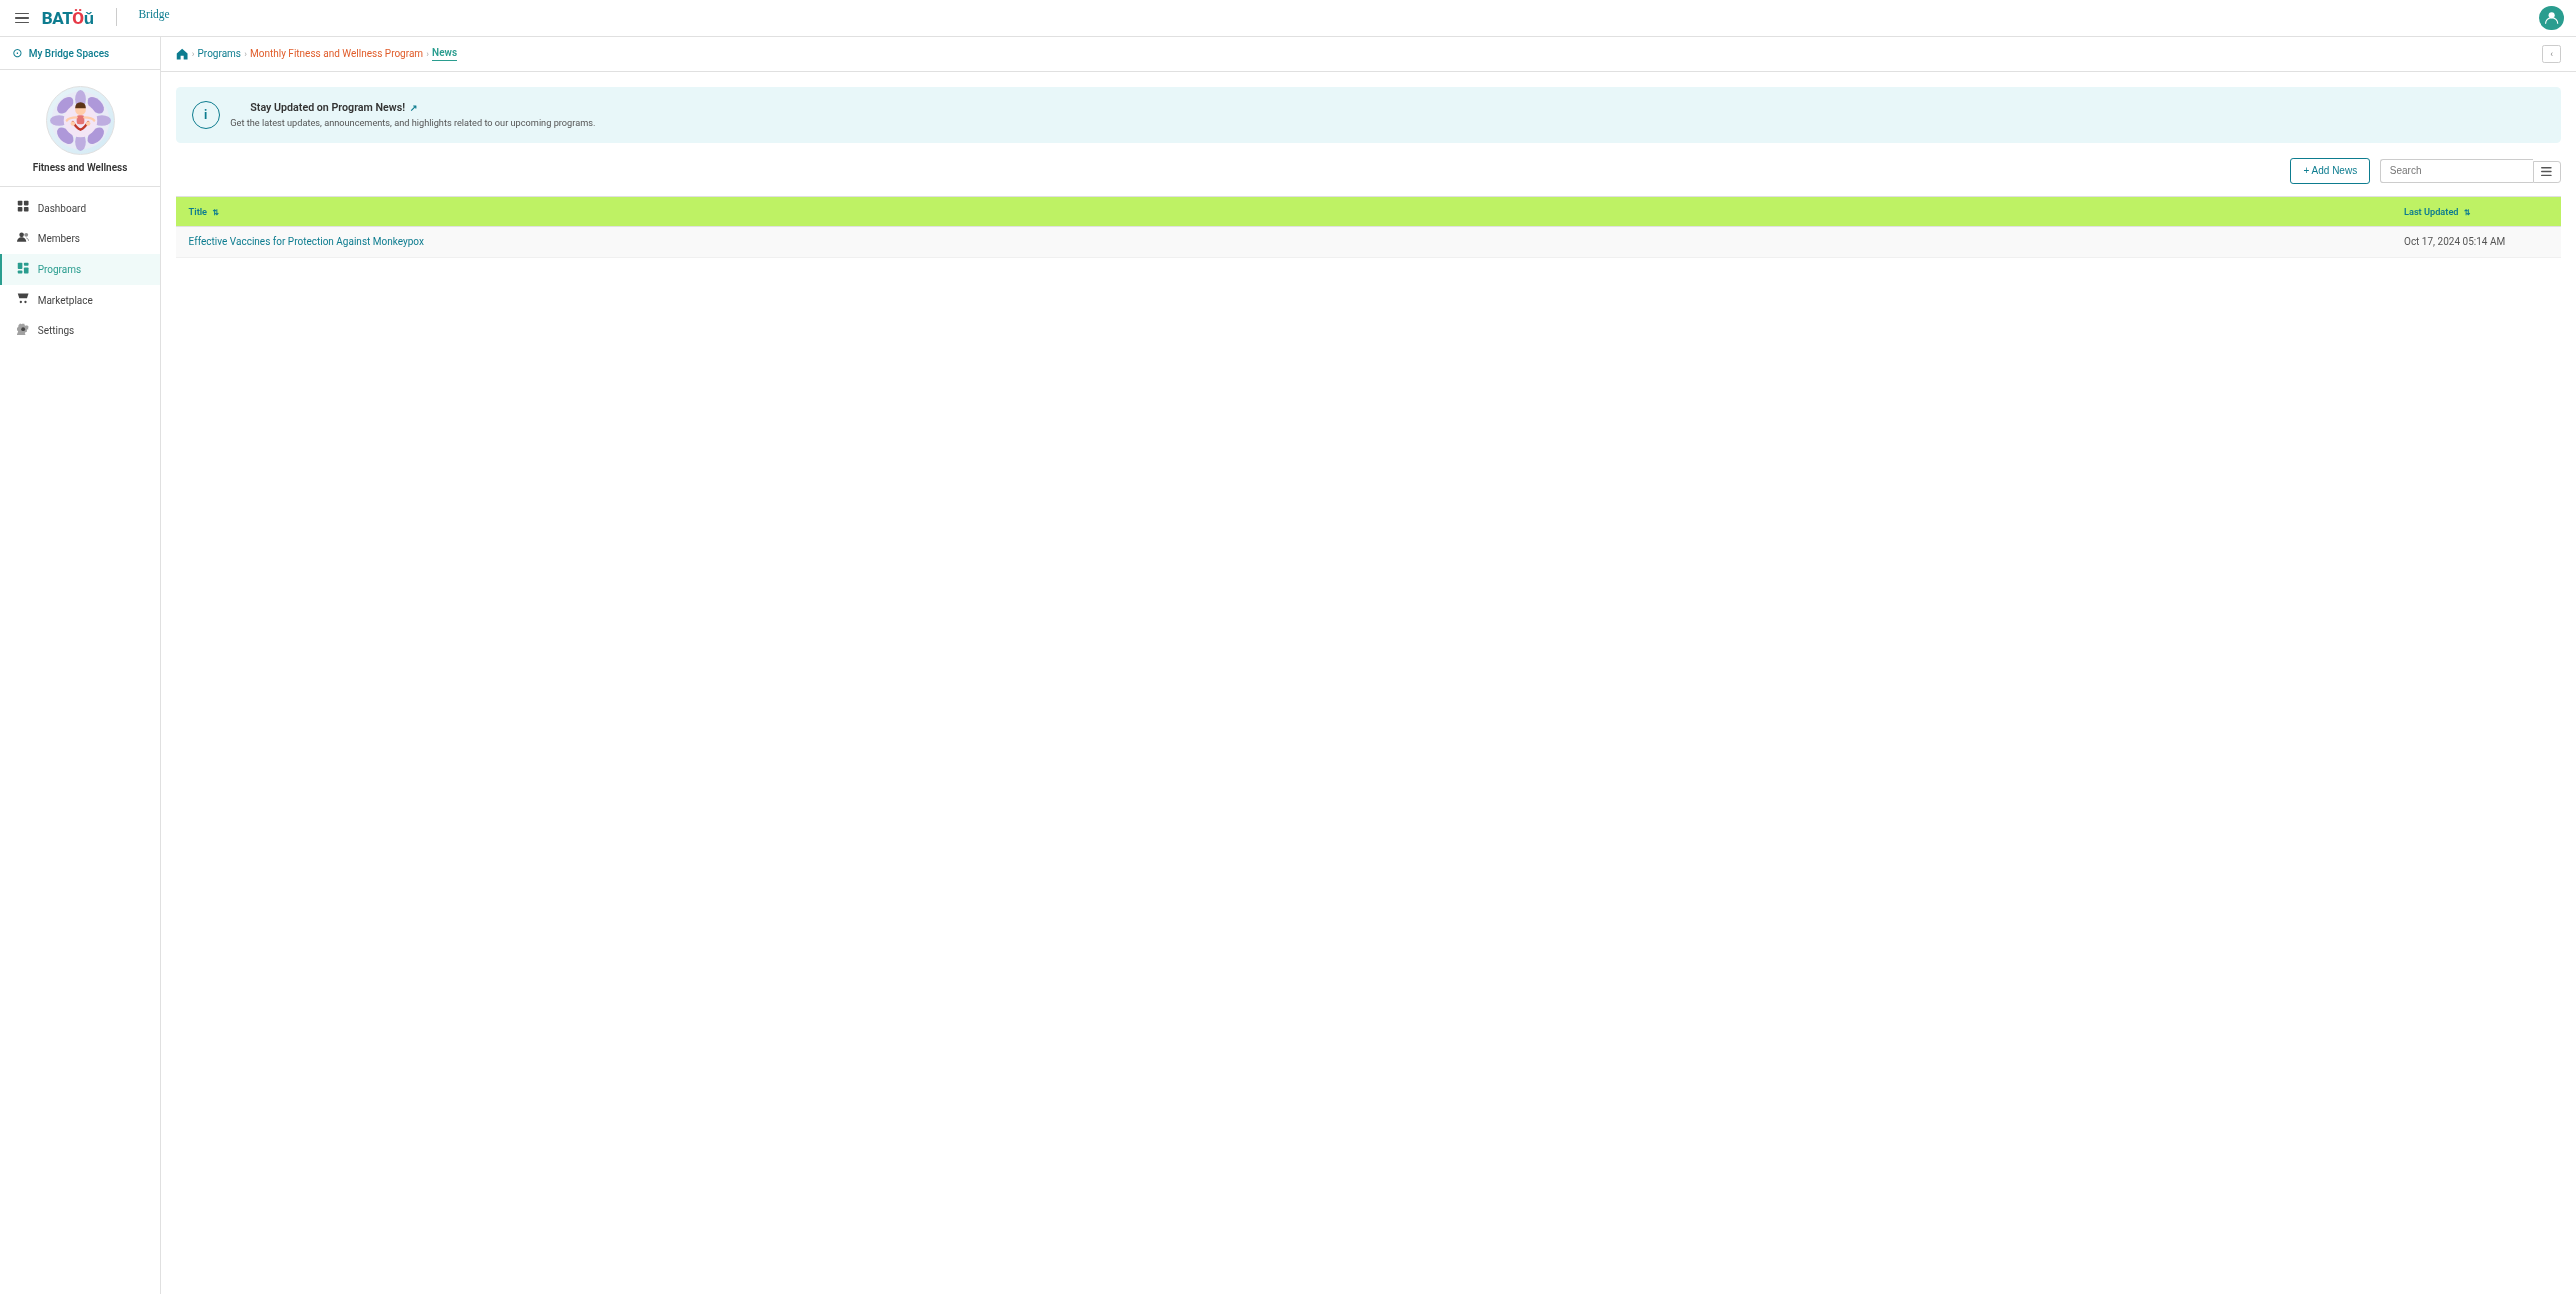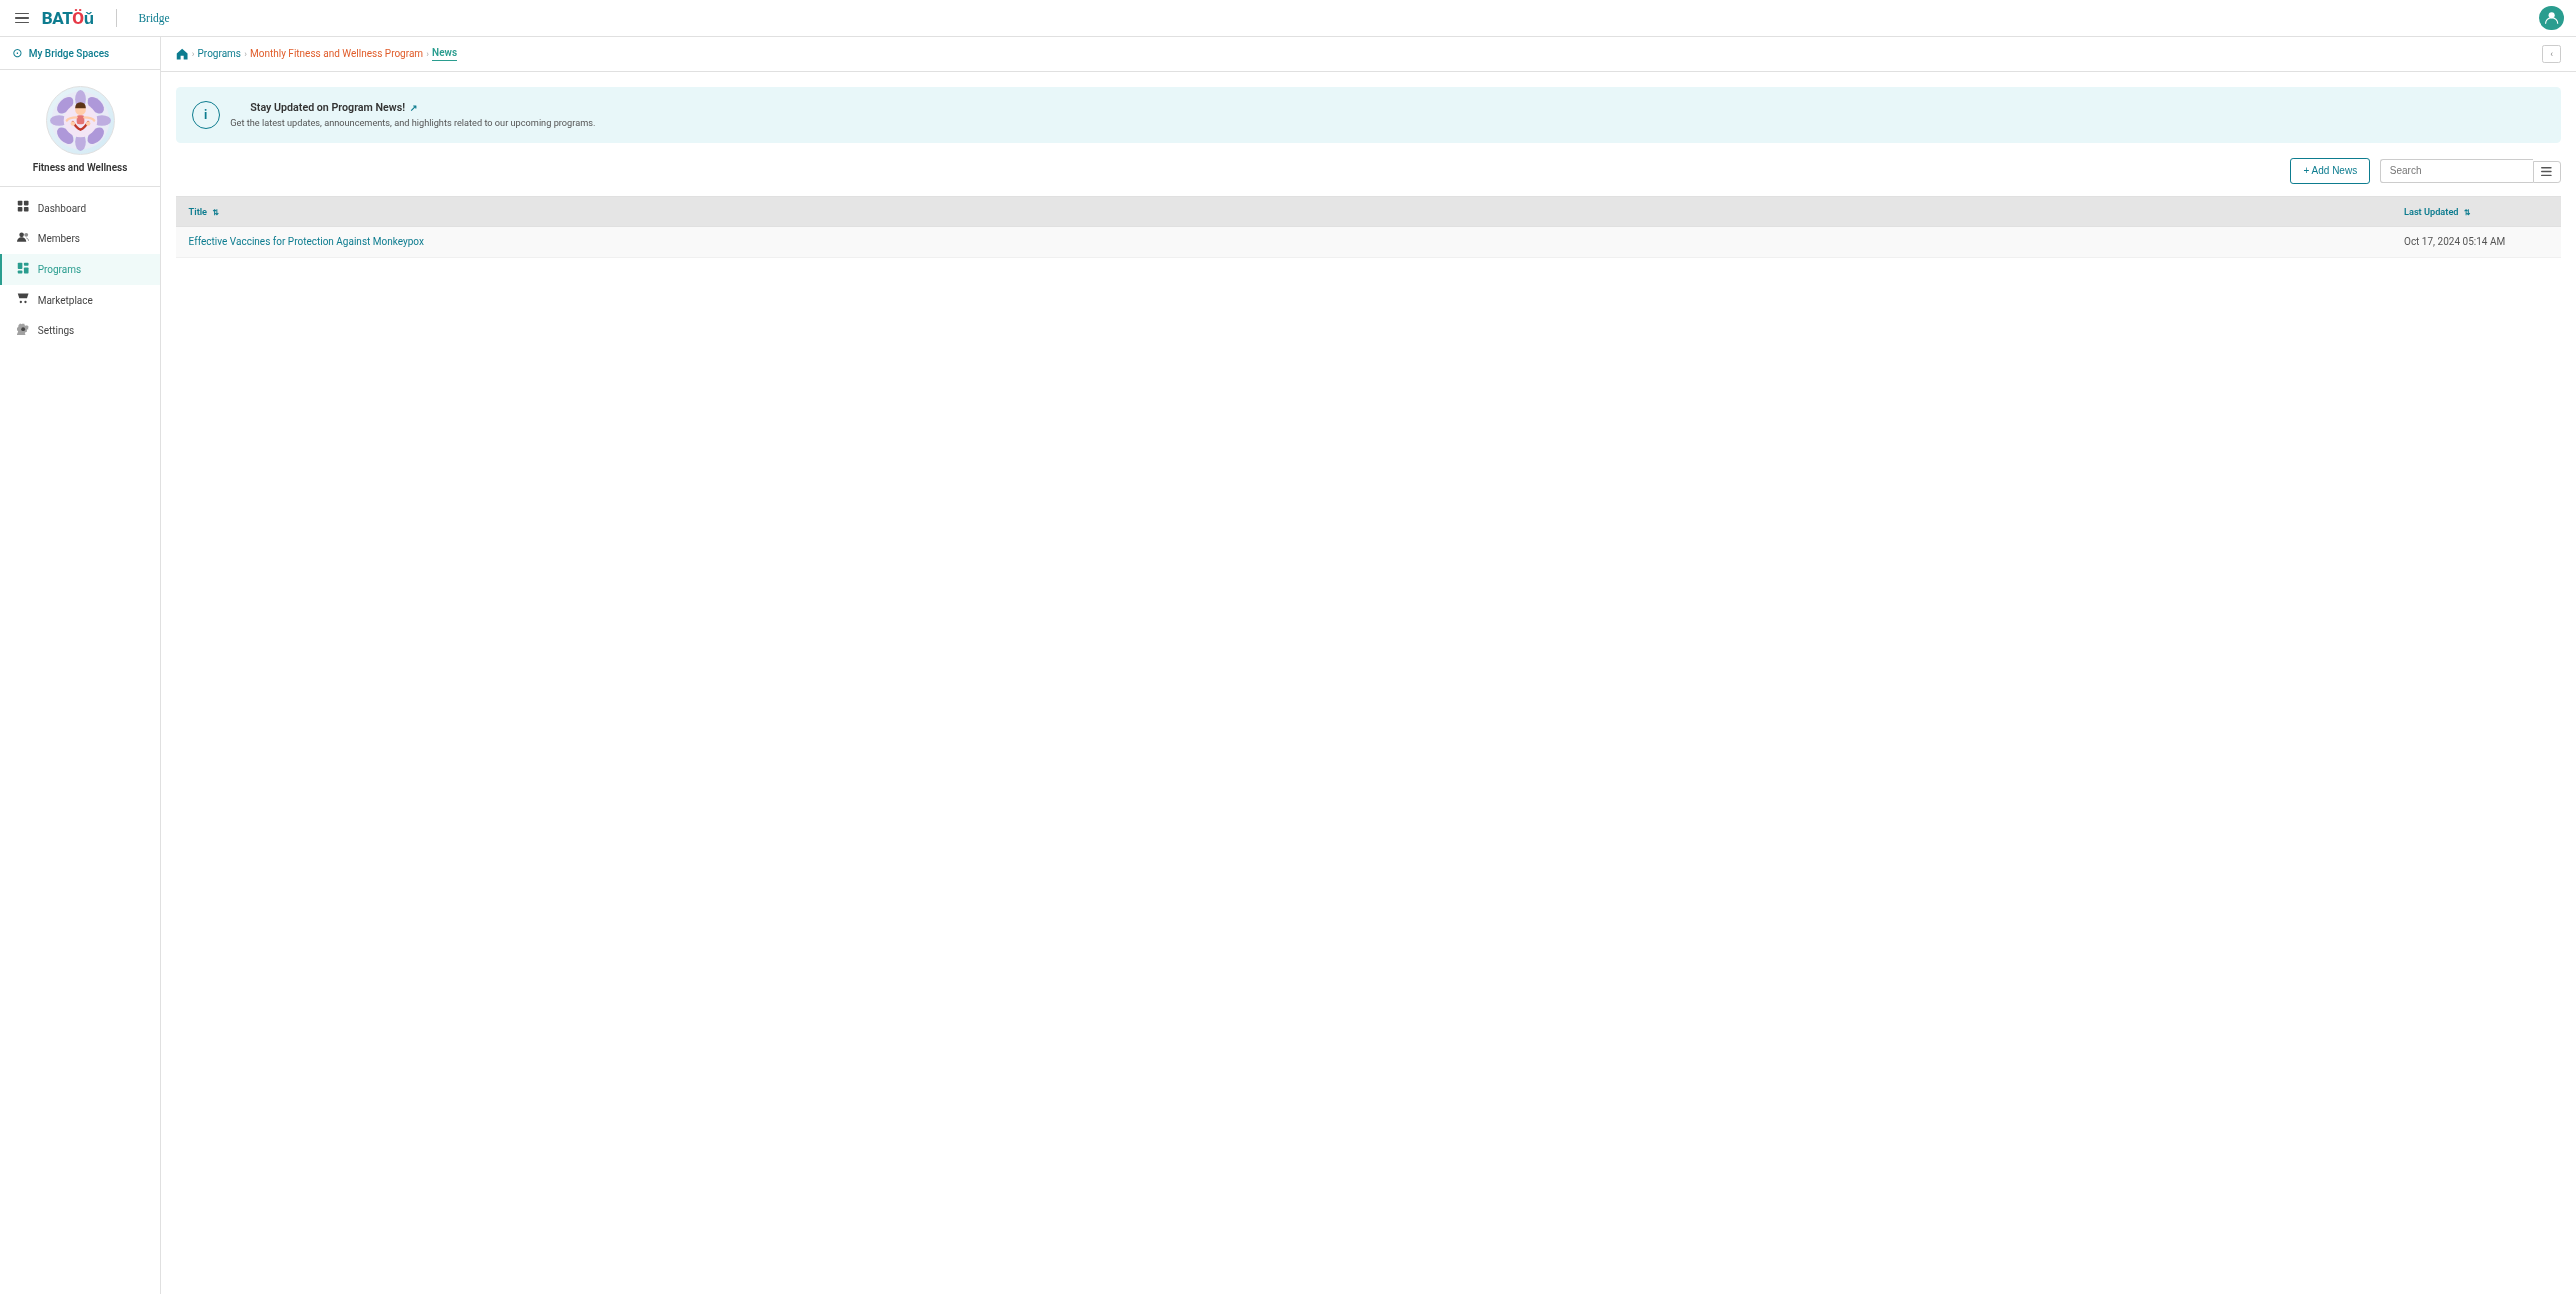--- a/index.html
+++ b/index.html
@@ -7,21 +7,21 @@
 
     
     .top-nav {
       display: flex; align-items: center; justify-content: space-between;
       padding: 0 12.3px; height: 37px; border-bottom: 0.8px solid #e0e0e0;
       background: #fff; flex-shrink: 0;
     }
     .top-nav-left { display: flex; align-items: center; gap: 9.2px; }
     .hamburger-icon { display: flex; flex-direction: column; gap: 3.1px; cursor: pointer; padding: 3.1px; }
     .hamburger-icon span { display: block; width: 14px; height: 1.5px; background: #555; border-radius: 0.8px; }
-    .logo-area { display: flex; align-items: center; gap: 22px; }
+    .logo-area { display: flex; gap: 22px; }
     .logo-text {
       font-size: 17px; font-weight: 800; color: #0d7c8f;
       letter-spacing: -0.4px;
     }
     .logo-text .logo-accent { color: #e63946; }
     .logo-divider { width: 0.8px; height: 18.4px; background: #ccc; }
     .app-title { font-size: 11.5px; color: #0d7c8f; font-weight: 500; font-family: Liberation Serif, serif; }
     .user-avatar {
       width: 24.5px; height: 24.5px; border-radius: 50%; background: #2a9d8f;
       display: flex; align-items: center; justify-content: center; color: white; font-size: 10.7px;
@@ -117,21 +117,21 @@
       border: 0.8px solid #ccc; border-radius: 0 3.1px 3.1px 0; padding: 5.4px 7.7px;
       background: #fff; cursor: pointer; display: flex; align-items: center; justify-content: center;
       color: #555; font-size: 10.7px;
     }
 
     
     .news-table { width: 100%; border-collapse: collapse; }
     .news-table th {
       text-align: left; padding: 9.2px 12.3px; font-size: 9.2px; font-weight: 600;
       color: #0d7c8f; border-bottom: 0.8px solid #e0e0e0; border-top: 0.8px solid #e0e0e0;
-      background: #e5e5e5;
+      background: #bef264;
     }
     .news-table th .sort-icon { display: inline-block; margin-left: 3.1px; font-size: 7.7px; color: #0d7c8f; }
     .news-table td { padding: 9.2px 12.3px; font-size: 10px; border-bottom: 0.8px solid #f0f0f0; }
     .news-table tr:nth-child(odd) td { background: #f9f9f9; }
     .news-table tr:nth-child(even) td { background: #fff; }
     .news-link { color: #0d7c8f; text-decoration: none; cursor: pointer; }
     .date-cell { color: #555; white-space: nowrap; }
     .th-title { width: auto; }
     .th-date { width: 169px; }
   </style>

